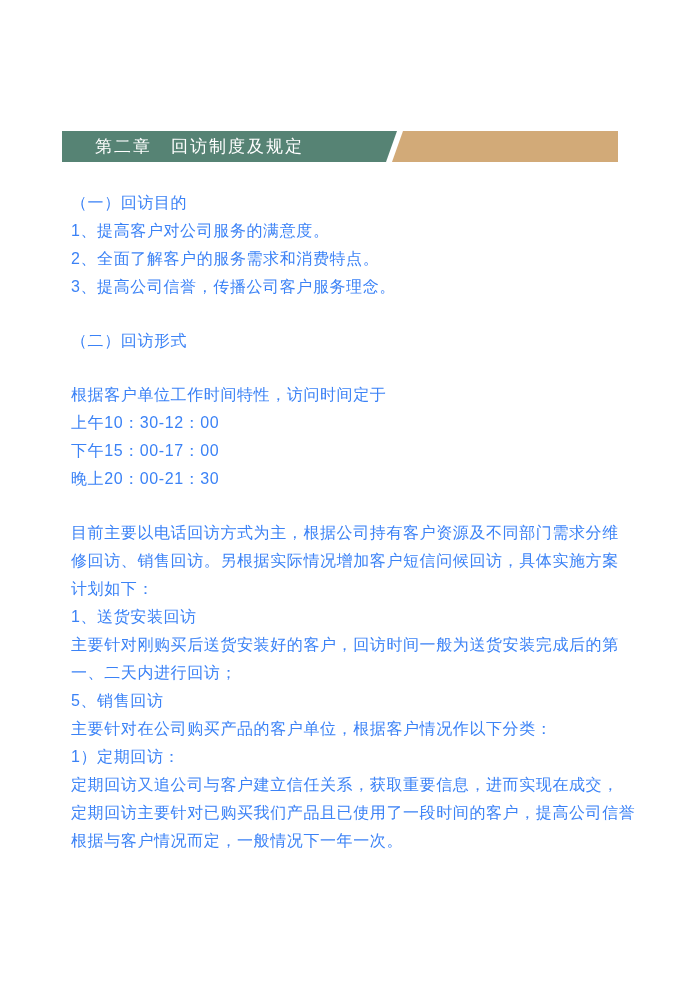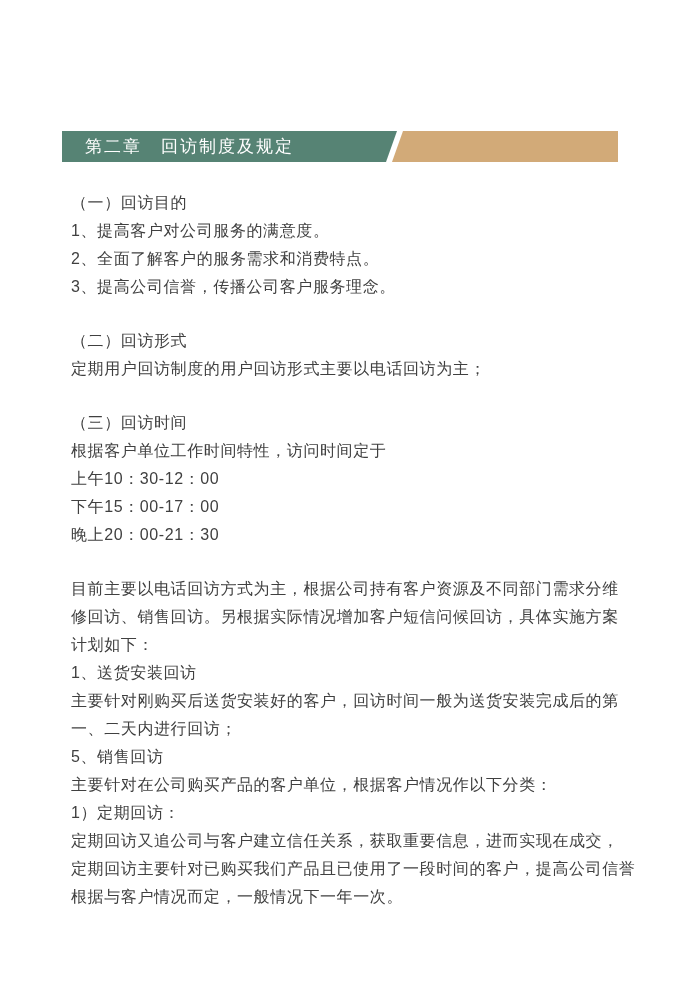--- a/index.html
+++ b/index.html
@@ -31,39 +31,39 @@
     height: 31px;
     background: #568374;
     clip-path: polygon(0 0, 100% 0, calc(100% - 11px) 100%, 0 100%);
     display: flex;
     align-items: center;
   }
   .banner-title {
     color: #ffffff;
     font-size: 17px;
     letter-spacing: 2px;
-    padding-left: 23px;
+    padding-left: 33px;
     white-space: nowrap;
   }
   .banner-tan {
     position: absolute;
     left: 392px;
     top: 0;
     width: 226px;
     height: 31px;
     background: #d2aa78;
     clip-path: polygon(11px 0, 100% 0, 100% 100%, 0 100%);
   }
   
   .content {
     position: absolute;
     top: 189px;
     left: 71px;
     width: 548px;
-    color: #404040;
+    color: #3b82f6;
     font-size: 16px;
     letter-spacing: 0.6px;
   }
   .doc-section {
     margin: 0 0 26px 0;
   }
   .line {
     height: 28px;
     line-height: 28px;
     white-space: nowrap;
@@ -85,25 +85,23 @@
 
     <section class="doc-section">
       <div class="line">（一）回访目的</div>
       <div class="line">1、提高客户对公司服务的满意度。</div>
       <div class="line">2、全面了解客户的服务需求和消费特点。</div>
       <div class="line">3、提高公司信誉，传播公司客户服务理念。</div>
     </section>
 
     <section class="doc-section">
       <div class="line">（二）回访形式</div>
-      <div class="line">定期用户回访制度的用户回访形式主要以电话回访为主；</div>
     </section>
 
     <section class="doc-section">
-      <div class="line">（三）回访时间</div>
       <div class="line">根据客户单位工作时间特性，访问时间定于</div>
       <div class="line">上午10：30-12：00</div>
       <div class="line">下午15：00-17：00</div>
       <div class="line">晚上20：00-21：30</div>
     </section>
 
     <section class="doc-section">
       <div class="line">目前主要以电话回访方式为主，根据公司持有客户资源及不同部门需求分维</div>
       <div class="line">修回访、销售回访。另根据实际情况增加客户短信问候回访，具体实施方案</div>
       <div class="line">计划如下：</div>

